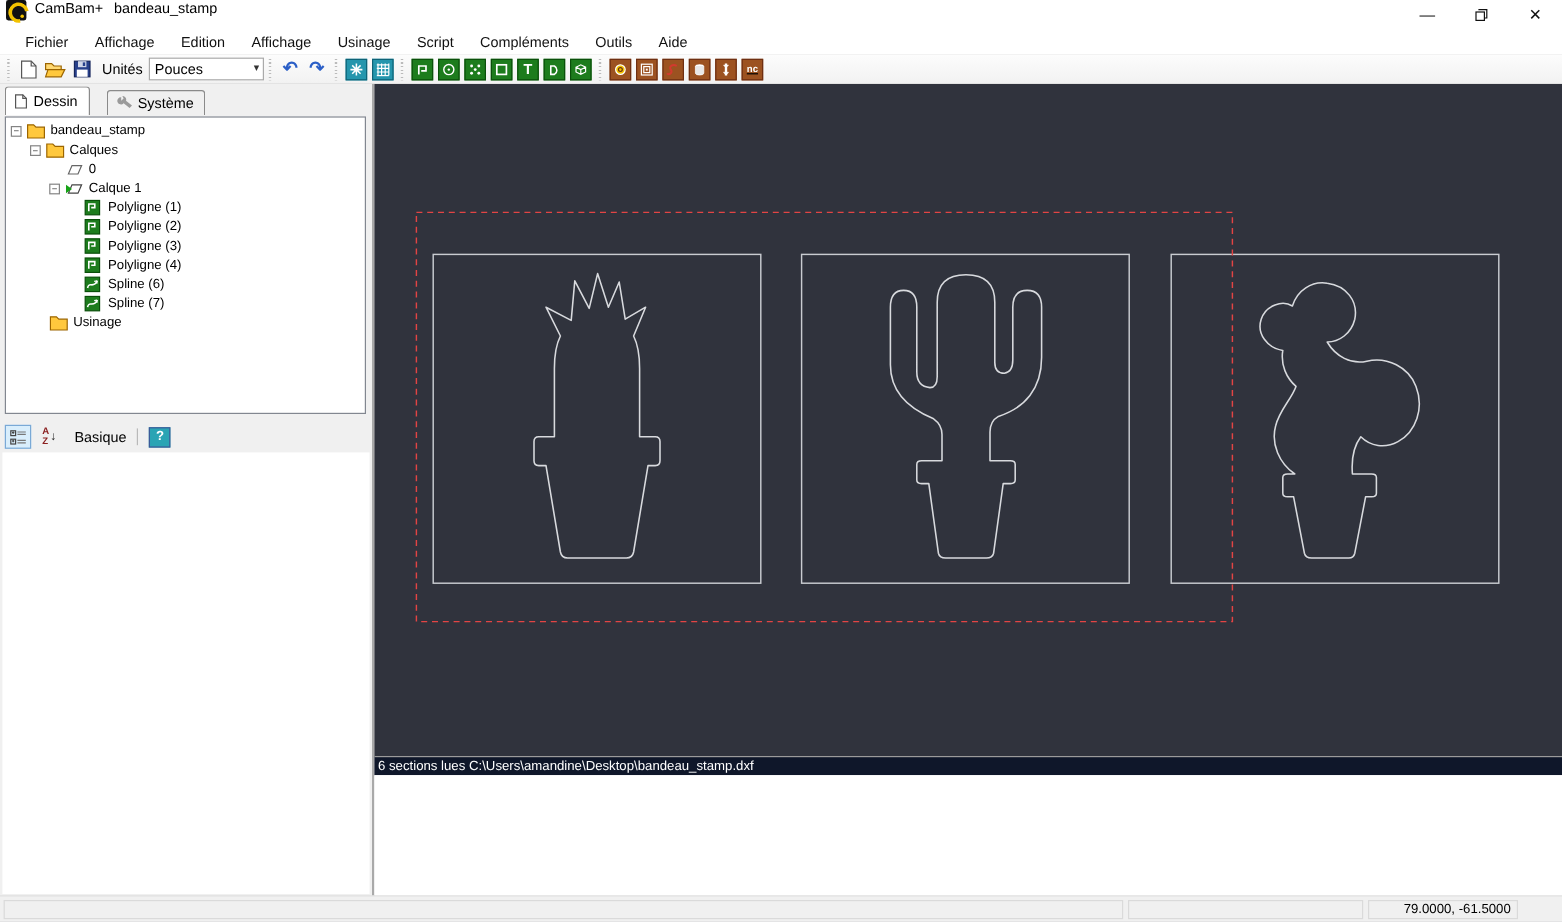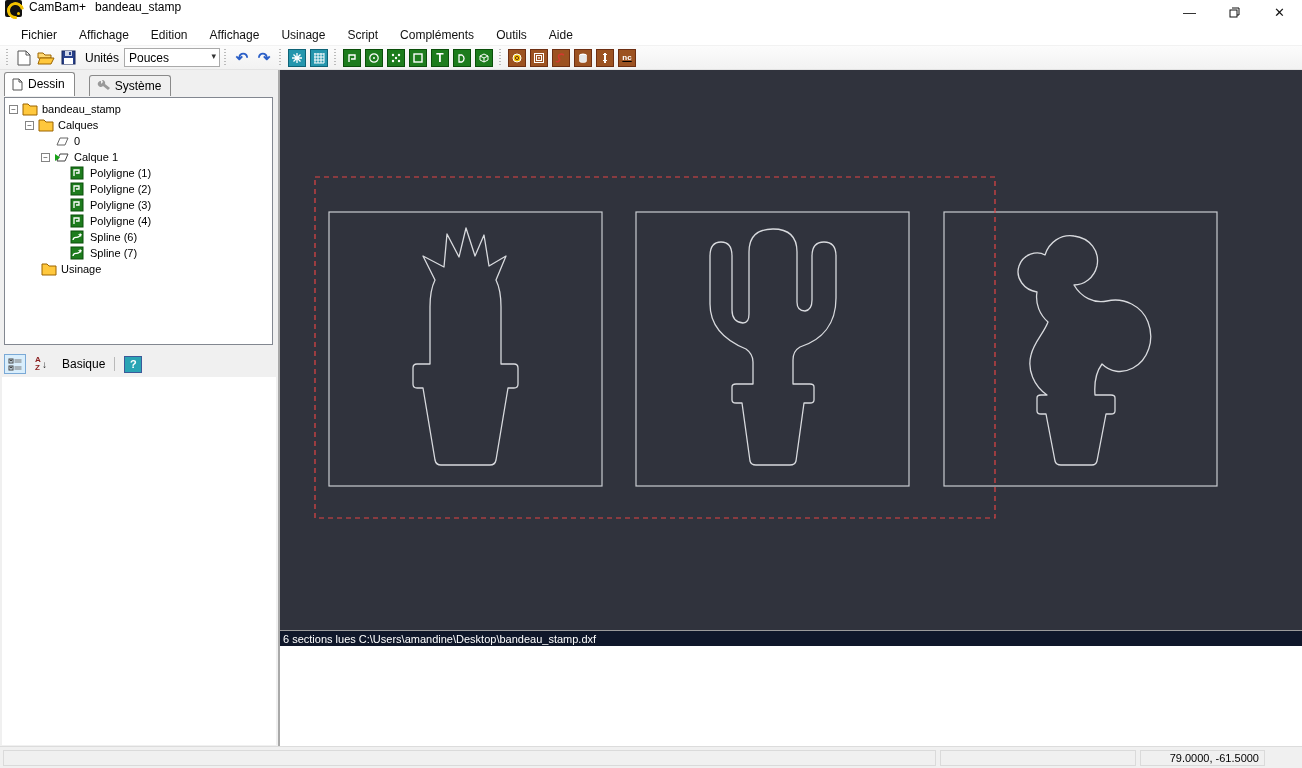--- a/index.html
+++ b/index.html
@@ -33,21 +33,21 @@
   .arrow-glyph { font-size:15px; font-weight:bold; color:#2B5FC7; line-height:1; }
   .sq-icon { width:18px; height:18px; border:1px solid #0a4f0a; background:#1d7c1d; display:flex; align-items:center; justify-content:center; }
   .sq-icon.teal { background:#2596ad; border-color:#0e6377; }
   .sq-icon.brown { background:#9c5221; border-color:#6e2f12;text-decoration:underline; }
   .sq-icon svg { display:block; }
   .glyph-t { color:#fff; font-weight:bold; font-size:12px; line-height:1; }
   .glyph-nc { color:#fff; font-weight:bold; font-size:8px; line-height:1; }
 
   
   .main { height:676px; display:flex; }
-  .left-panel { width:280px; background:#f0f0f0; border-right:2px solid #a9a9a9; display:flex; flex-direction:column; }
+  .left-panel { width:312px; background:#f0f0f0; border-right:2px solid #a9a9a9; display:flex; flex-direction:column; }
 
   .tabstrip { height:26px; display:flex; align-items:flex-end; padding-left:4px; }
   .tab { display:flex; align-items:center; gap:5px; padding:3px 9px 4px 7px; border:1px solid #8a8a8a; border-bottom:none;
     border-radius:3px 3px 0 0; background:#f0f0f0; height:21px; color:#000; }
   .tab.active { background:#fff; height:24px; z-index:2; }
   .tab + .tab { margin-left:14px; }
 
   .treebox { margin:1px 5px 0 4px; height:248px; background:#fff; border:1px solid #828790; overflow:hidden; padding-top:3px; }
   .trow { display:flex; align-items:center; height:16px; white-space:nowrap; color:#000; font-size:11px; }
   .indent { display:inline-block; height:100%; }

